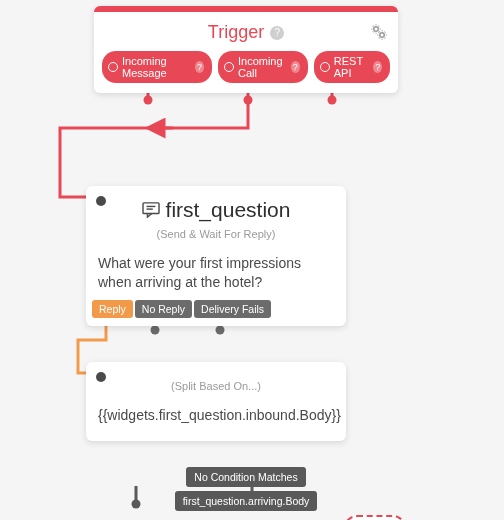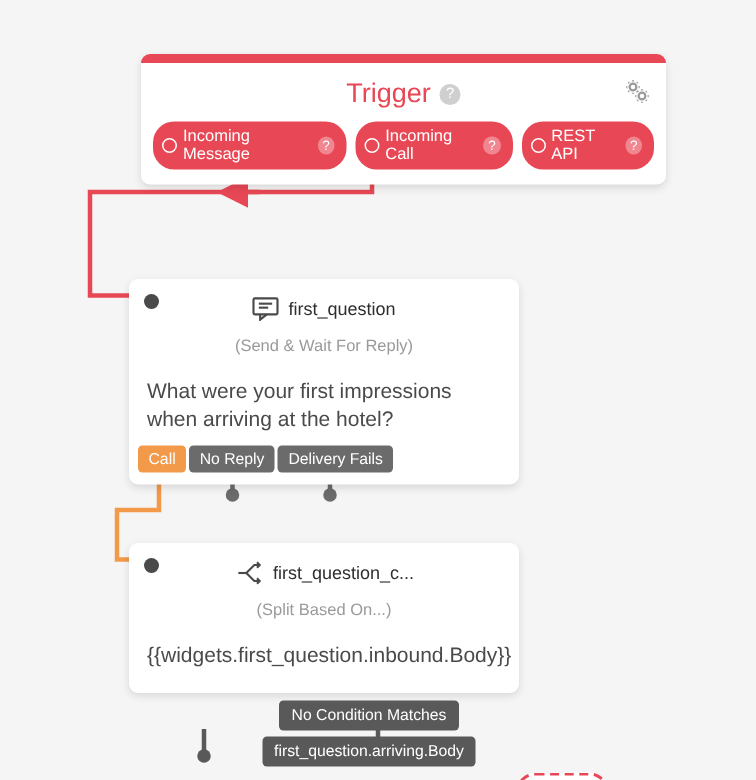--- a/index.html
+++ b/index.html
@@ -22,22 +22,22 @@
   .node {
     position: absolute;
     background: #ffffff;
     border-radius: 6px;
     box-shadow: 0 2px 6px rgba(0,0,0,0.12);
     z-index: 2;
   }
   
   .trigger {
     left: 94px;
-    top: 36px;
-    width: 350px;
+    top: 6px;
+    width: 304px;
     padding-bottom: 10px;
   }
   .trigger-top {
     height: 6px;
     background: #e84855;
     border-radius: 6px 6px 0 0;
   }
   .trigger-title-row {
     display: flex;
     align-items: center;
@@ -106,21 +106,21 @@
     top: 10px; left: 10px;
     width: 10px; height: 10px;
     border-radius: 50%;
     background: #4a4a4a;
   }
   .widget-header {
     text-align: center;
     padding: 12px 24px 4px;
   }
   .widget-header .title {
-    font-size: 12px;
+    font-size: 21px;
     color: #2e2e2e;
     font-weight: 500;
     display: inline-flex;
     align-items: center;
     gap: 6px;
   }
   .widget-header .subtitle {
     font-size: 11px;
     color: #9a9a9a;
     margin-top: 6px;
@@ -258,39 +258,29 @@
         <path d="M6 13 L6 17 L11 13"></path>
         <line x1="5" y1="5" x2="15" y2="5"></line>
         <line x1="5" y1="8" x2="12" y2="8"></line>
       </svg>
       <span>first_question</span>
     </div>
     <div class="subtitle">(Send &amp; Wait For Reply)</div>
   </div>
   <div class="widget-body">What were your first impressions when arriving at the hotel?</div>
   <div class="tabs">
-    <div class="tab orange">Call</div>
+    <div class="tab orange">Reply</div>
     <div class="tab">No Reply</div>
     <div class="tab">Delivery Fails</div>
   </div>
 </div>
 
 <div class="node widget widget2">
   <div class="port-in"></div>
   <div class="widget-header">
-    <div class="title">
-      <svg class="icon-svg" width="20" height="16" viewBox="0 0 22 18" fill="none" stroke="#4a4a4a" stroke-width="1.6">
-        <path d="M3 9 L9 9"></path>
-        <path d="M9 9 L15 3 L19 3"></path>
-        <path d="M9 9 L15 15 L19 15"></path>
-        <path d="M17 1 L19 3 L17 5" fill="none"></path>
-        <path d="M17 13 L19 15 L17 17" fill="none"></path>
-      </svg>
-      <span>first_question_c...</span>
-    </div>
     <div class="subtitle">(Split Based On...)</div>
   </div>
   <div class="widget-body center">{{widgets.first_question.inbound.Body}}</div>
 </div>
 
 <div class="bottom-tabs">
   <div class="btab">No Condition Matches</div>
   <div class="btab">first_question.arriving.Body</div>
   <div class="new-btn">NEW</div>
 </div>

